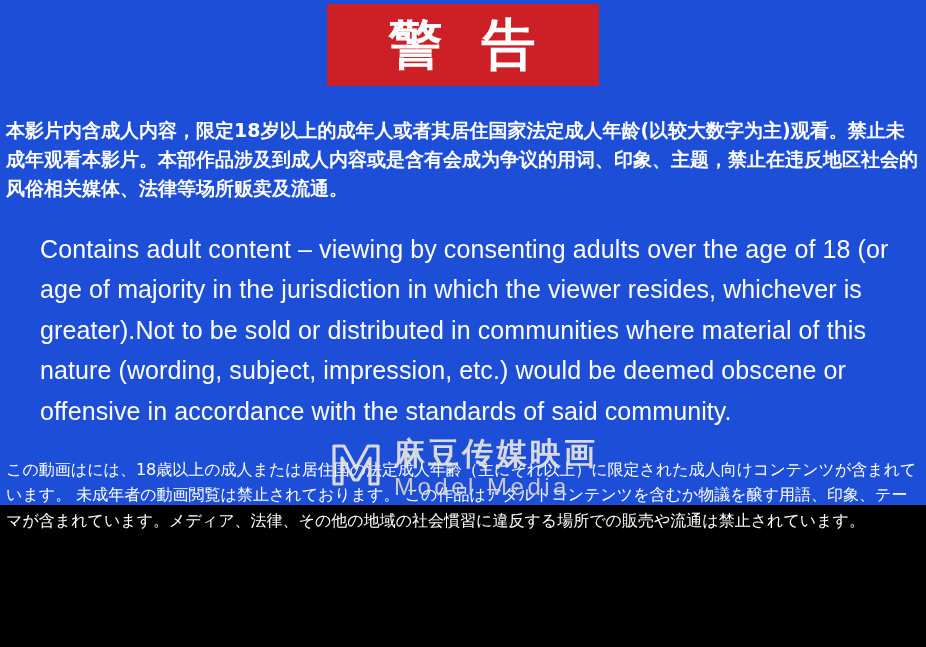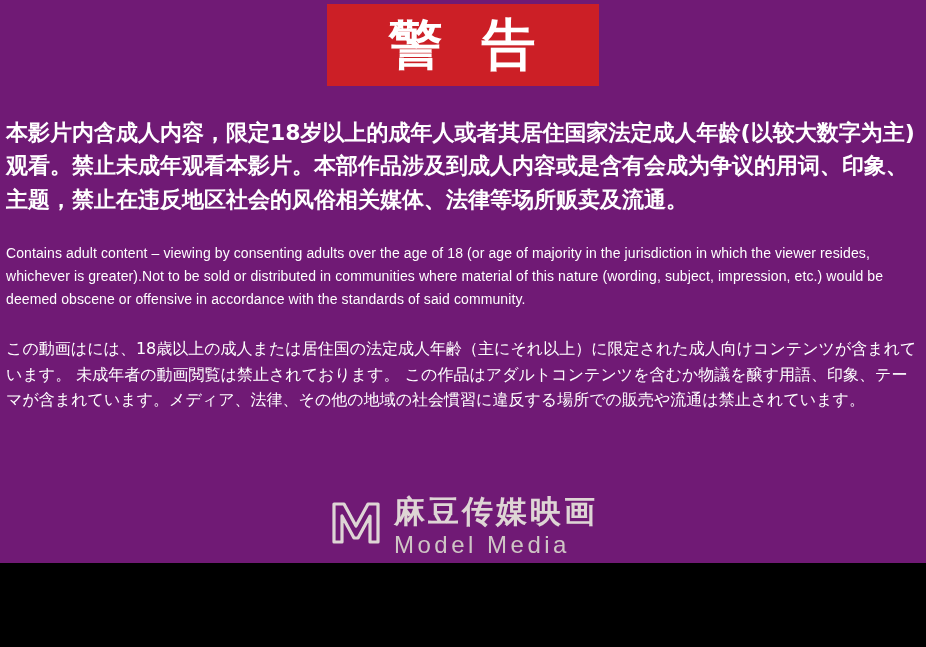--- a/index.html
+++ b/index.html
@@ -10,23 +10,23 @@
   body {
     width: 926px;
     height: 647px;
     overflow: hidden;
     font-family: "Liberation Sans", "DejaVu Sans", sans-serif;
     color: #ffffff;
     position: relative;
   }
   .page {
     width: 926px;
-    height: 563px;
+    height: 505px;
     position: relative;
-    background: #701a75;
+    background: #1d4ed8;
     box-sizing: border-box;
   }
   .warning-banner {
     position: absolute;
     top: 4px;
     left: 50%;
     transform: translateX(-50%);
     width: 272px;
     height: 82px;
     background: #cc1f26;
@@ -47,32 +47,33 @@
     position: absolute;
     top: 116px;
     left: 6px;
     right: 6px;
   }
   p.para {
     margin: 0 0 26px 0;
     color: #ffffff;
   }
   p.zh {
-    font-size: 22px;
+    font-size: 19px;
     line-height: 1.52;
     font-weight: bold;
     letter-spacing: 0px;
     font-family: "DejaVu Sans", "Liberation Sans", sans-serif;
   }
   p.en {
-    font-size: 14px;
+    font-size: 25px;
     line-height: 1.62;
     font-weight: normal;
     letter-spacing: 0.1px;
     font-family: "Liberation Sans", "DejaVu Sans", sans-serif;
+    margin-left: 34px;
   }
   p.jp {
     font-size: 16px;
     line-height: 1.58;
     font-weight: normal;
     font-family: "DejaVu Sans", "Liberation Sans", sans-serif;
   }
   .logo {
     position: absolute;
     bottom: 6px;

